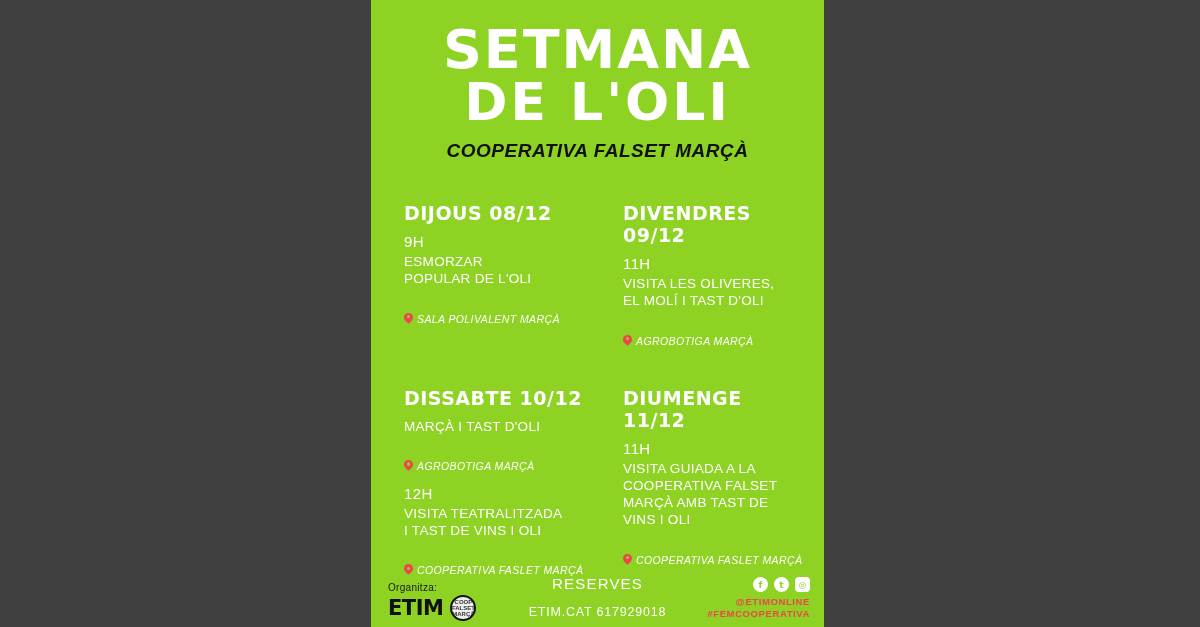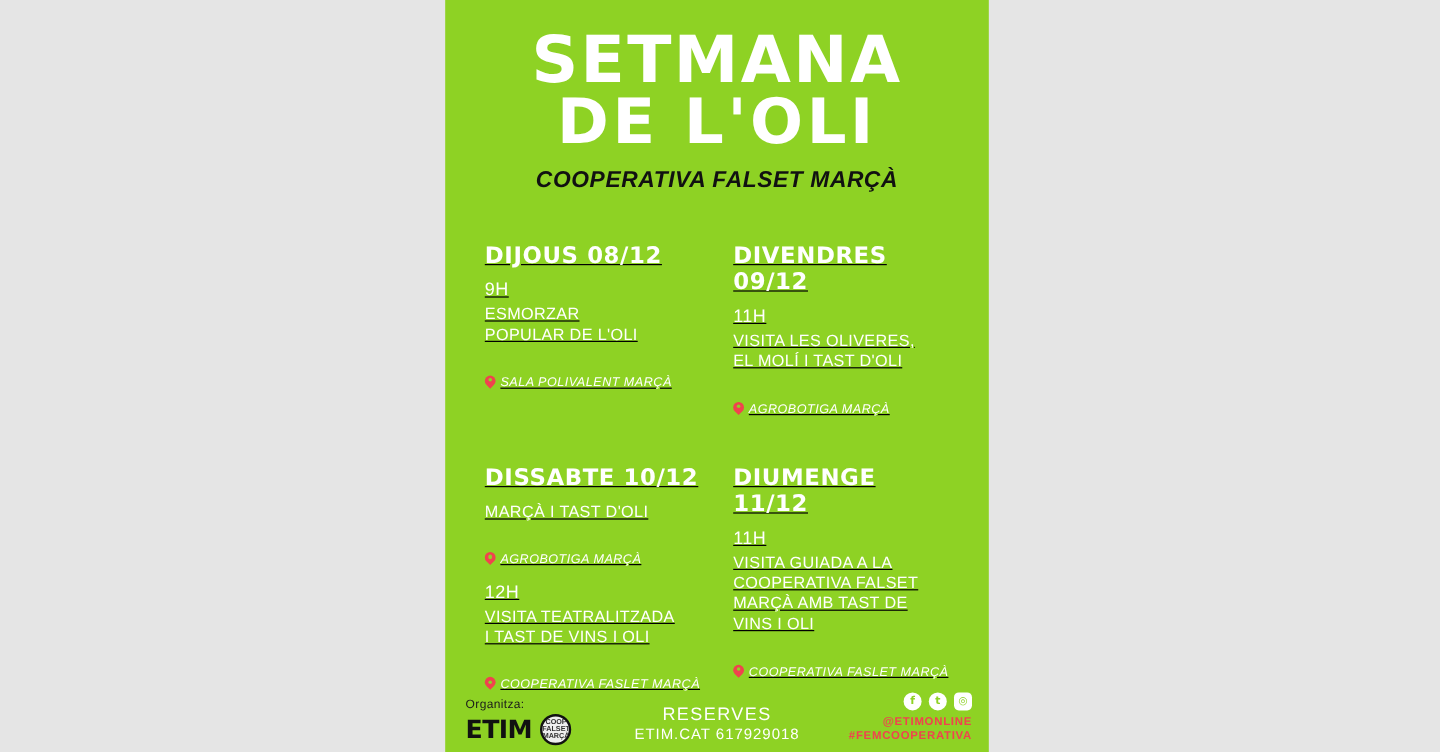--- a/index.html
+++ b/index.html
@@ -5,21 +5,21 @@
   * { box-sizing: border-box; margin: 0; padding: 0; }
   html, body {
     width: 1200px; height: 627px;
     background: #3d5c56;
     font-family: "Liberation Sans", sans-serif;
     overflow: hidden;
   }
   #stage {
     position: relative;
     width: 1200px; height: 627px;
-    background: #e5e5e5;
+    background: #404040;
   }
   #poster {
     position: absolute;
     left: 371px; top: 0;
     width: 453px; height: 627px;
     background: #8ed224;
     overflow: hidden;
   }
 
   
@@ -43,22 +43,21 @@
     color: #111111;
   }
 
   
   .schedule {
     position: absolute;
     left: 33px; top: 202px;
     width: 392px;
     display: grid;
     grid-template-columns: 207px 185px;
-    column-gap: 0px;
-    text-decoration: underline;
+    column-gap: 12px;
   }
   .col { }
   .day { margin-bottom: 4px; }
   .day-head {
     font-family: "DejaVu Sans", sans-serif;
     font-weight: bold;
     font-size: 19px;
     letter-spacing: 0.5px;
     color: #ffffff;
     margin-bottom: 9px;
@@ -160,21 +159,21 @@
   }
   .reserves {
     position: absolute;
     left: 0; right: 0; bottom: 8px;
     text-align: center;
     color: #ffffff;
   }
   .reserves-title {
     font-size: 15px;
     letter-spacing: 1.2px;
-    margin-bottom: 1px;
+    margin-bottom: 13px;
   }
   .reserves-line {
     font-size: 12.5px;
     letter-spacing: 0.8px;
   }
   .social {
     position: absolute;
     right: 14px; bottom: 7px;
     text-align: right;
   }

